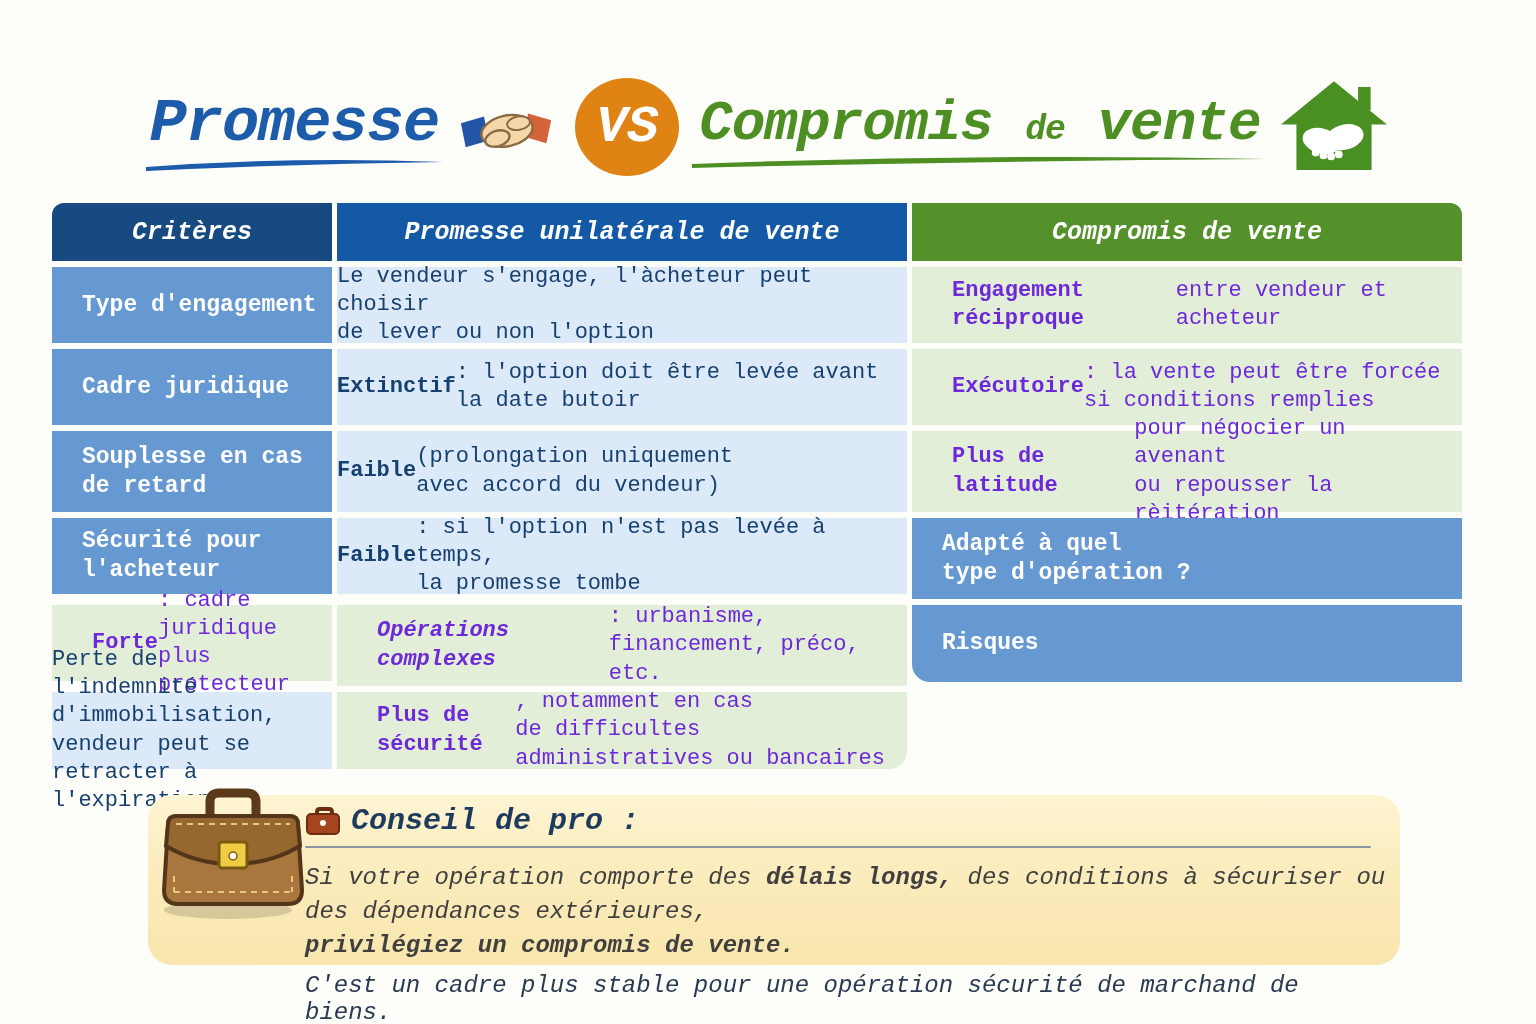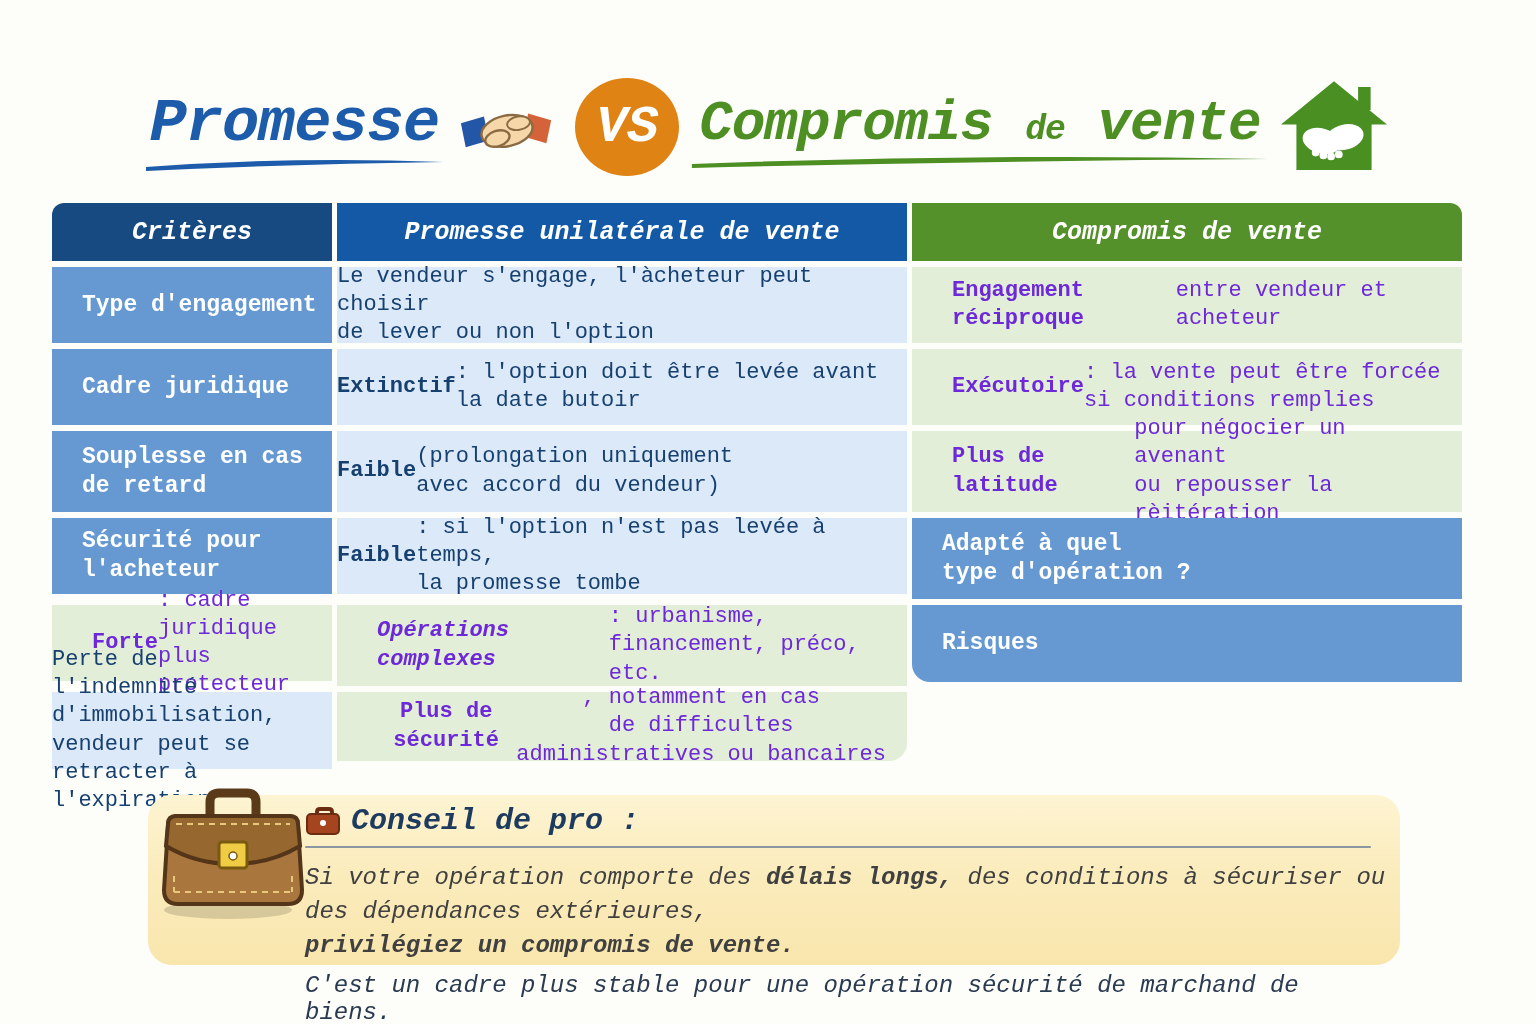--- a/index.html
+++ b/index.html
@@ -135,21 +135,21 @@
       <div class="cell cellp" style="height: 76px;"><span class="seg-b">Faible</span><span> : si l'option n'est pas levée à temps,
 la promesse tombe</span></div>
       <div class="cell crit" style="height: 81px;">Adapté à quel
 type d'opération ?</div>
       <div class="cell cellc" style="height: 76px;"><span class="seg-b">Forte</span><span> : cadre juridique plus protecteur</span></div>
       <div class="cell cellc" style="height: 81px;"><span class="seg-b seg-i">Opérations complexes</span><span> : urbanisme,
 financement, préco, etc.</span></div>
       <div class="cell crit last" style="height: 77px;">Risques</div>
       <div class="cell cellp" style="height: 77px;"><span>Perte de l'indemnité d'immobilisation,
 vendeur peut se retracter à l'expiration</span></div>
-      <div class="cell cellc last" style="height: 69px; text-align: center;"><span class="seg-b">Plus de sécurité</span><span>, notamment en cas
+      <div class="cell cellc last" style="height: 77px;"><span class="seg-b">Plus de sécurité</span><span>, notamment en cas
 de difficultes administratives ou bancaires</span></div>
     </div>
 
   <div class="advice"></div>
 
   <svg class="briefcase-illustration" width="162" height="142" viewBox="0 0 162 142">
     <ellipse cx="76" cy="130" rx="64" ry="9" fill="rgba(90,80,60,0.22)"></ellipse>
     <path d="M58 34 v-12 q0-9 9-9 h28 q9 0 9 9 v12" fill="none" stroke="#5a3a18" stroke-width="9"></path>
     <path d="M26 36 L136 36 Q146 36 146 46 L150 110 Q150 124 136 124 L26 124 Q12 124 12 110 L16 46 Q16 36 26 36 Z" fill="#a9763d" stroke="#53351a" stroke-width="4"></path>
     <path d="M24 36 L138 36 Q146 36 146 44 L148 66 Q118 84 81 84 Q44 84 14 66 L16 44 Q16 36 24 36 Z" fill="#96672f" stroke="#53351a" stroke-width="4"></path>

